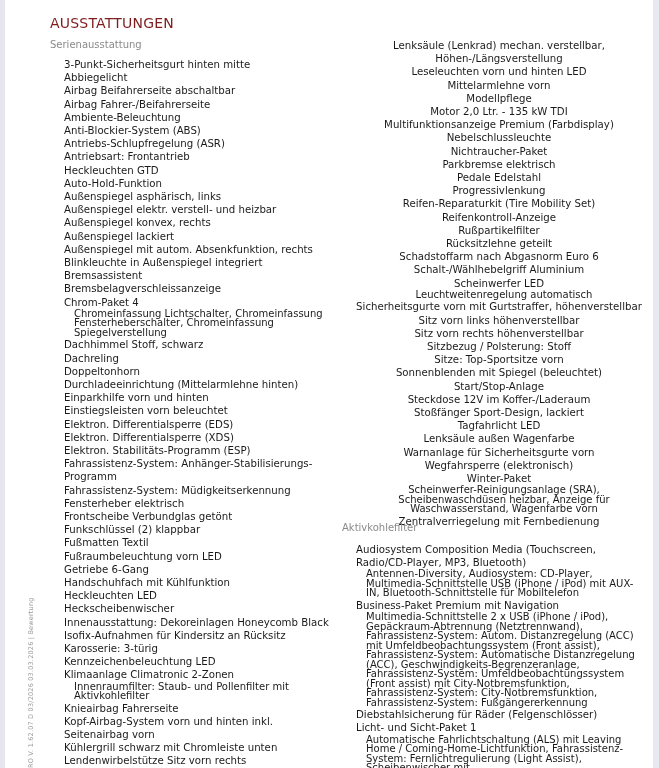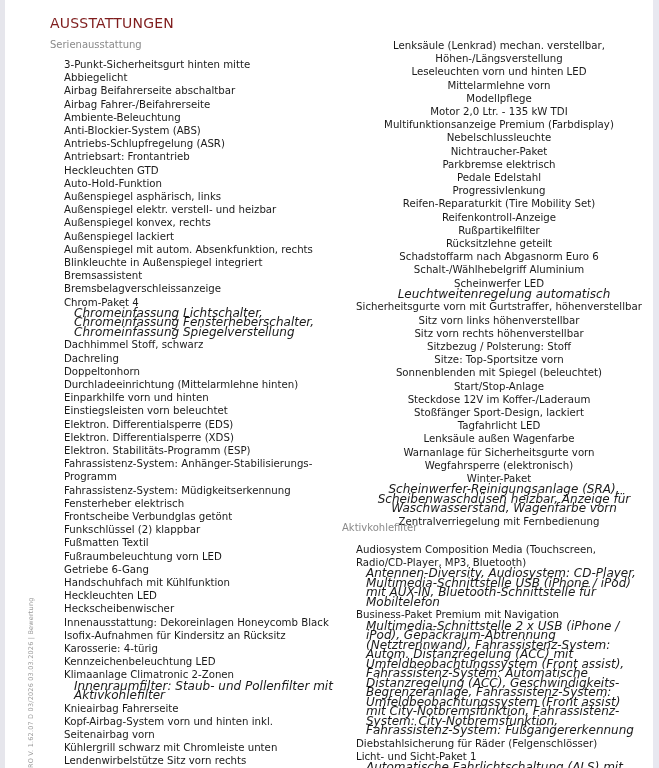--- a/index.html
+++ b/index.html
@@ -40,23 +40,23 @@
   .section-label {
     font-size: 10px; color: #8a8a8a;
   }
   ul.items { list-style: none; margin: 0; padding: 0; }
   .item {
     font-size: 10.2px; line-height: 13.2px;
     padding-left: 14px;
   }
   .item .sub {
     display: block;
-    font-size: 12px; line-height: 9.5px;
+    font-size: 10px; line-height: 9.5px;
     padding-left: 10px;
-    margin-top: 0px; margin-bottom: 1px; font-style: italic;
+    margin-top: 0px; margin-bottom: 1px;
   }
   .col-left .section-label { position: absolute; top: 39px; left: 0; }
   .col-left ul.items { position: absolute; top: 58px; left: 0; width: 285px; }
   .col-right ul.items.first { position: absolute; top: 39px; left: 0; width: 300px; text-align: center; }
   .col-right .section-label.sonder { position: absolute; top: 522px; left: 0; }
   .col-right ul.items.second { position: absolute; top: 543px; left: 0; width: 300px; }
 </style>
 </head>
 <body>
 
@@ -102,21 +102,21 @@
         <li class="item"><span>Frontscheibe Verbundglas getönt</span></li>
         <li class="item"><span>Funkschlüssel (2) klappbar</span></li>
         <li class="item"><span>Fußmatten Textil</span></li>
         <li class="item"><span>Fußraumbeleuchtung vorn LED</span></li>
         <li class="item"><span>Getriebe 6-Gang</span></li>
         <li class="item"><span>Handschuhfach mit Kühlfunktion</span></li>
         <li class="item"><span>Heckleuchten LED</span></li>
         <li class="item"><span>Heckscheibenwischer</span></li>
         <li class="item"><span>Innenausstattung: Dekoreinlagen Honeycomb Black</span></li>
         <li class="item"><span>Isofix-Aufnahmen für Kindersitz an Rücksitz</span></li>
-        <li class="item"><span>Karosserie: 4-türig</span></li>
+        <li class="item"><span>Karosserie: 3-türig</span></li>
         <li class="item"><span>Kennzeichenbeleuchtung LED</span></li>
         <li class="item"><span>Klimaanlage Climatronic 2-Zonen</span><span class="sub">Innenraumfilter: Staub- und Pollenfilter mit Aktivkohlefilter</span></li>
         <li class="item"><span>Knieairbag Fahrerseite</span></li>
         <li class="item"><span>Kopf-Airbag-System vorn und hinten inkl. Seitenairbag vorn</span></li>
         <li class="item"><span>Kühlergrill schwarz mit Chromleiste unten</span></li>
         <li class="item"><span>Lendenwirbelstütze Sitz vorn rechts</span></li>
         <li class="item"><span>Lenkrad (Sport/Leder) mit Multifunktion</span></li>
       </ul>
   </div>
 

